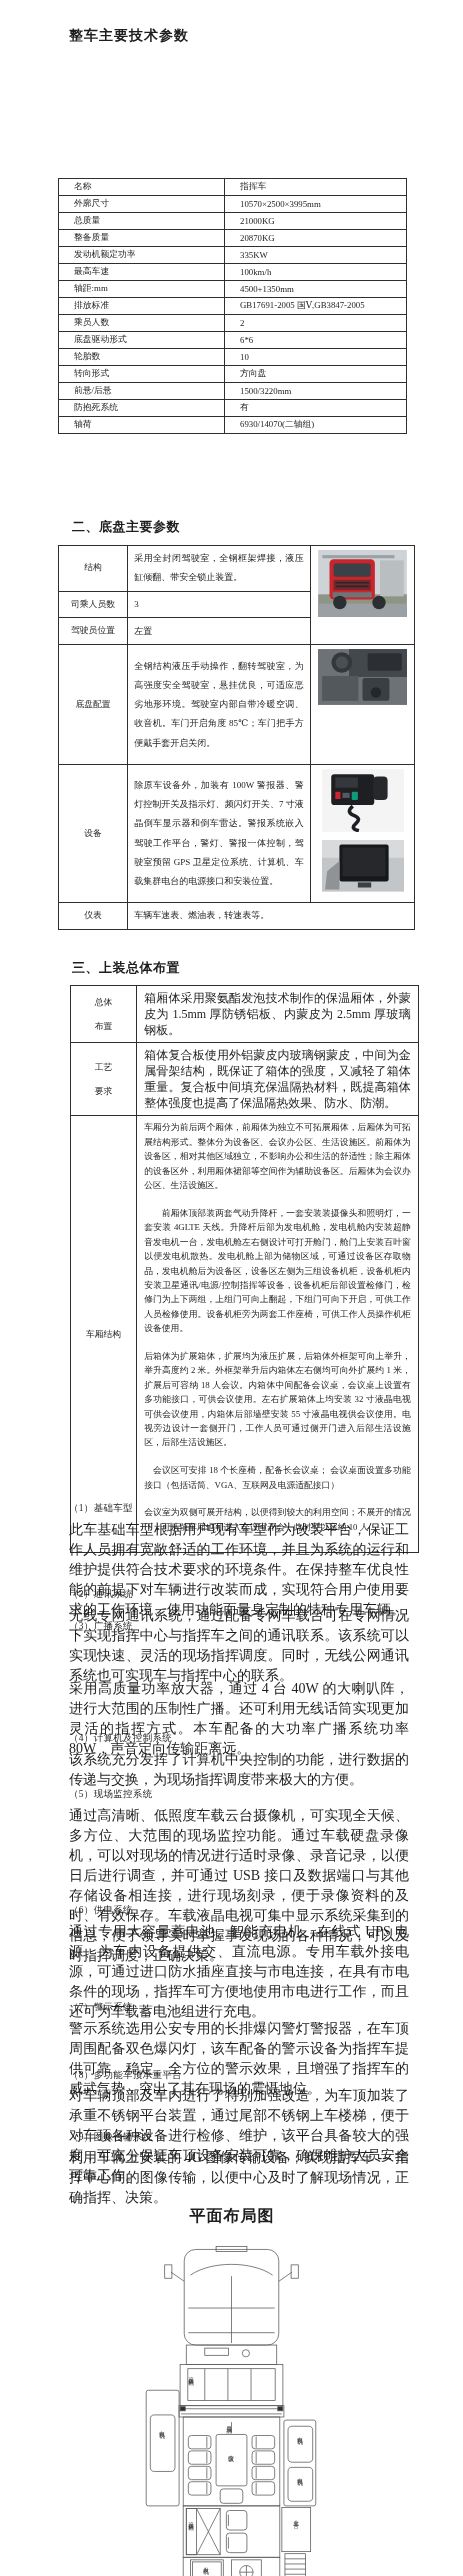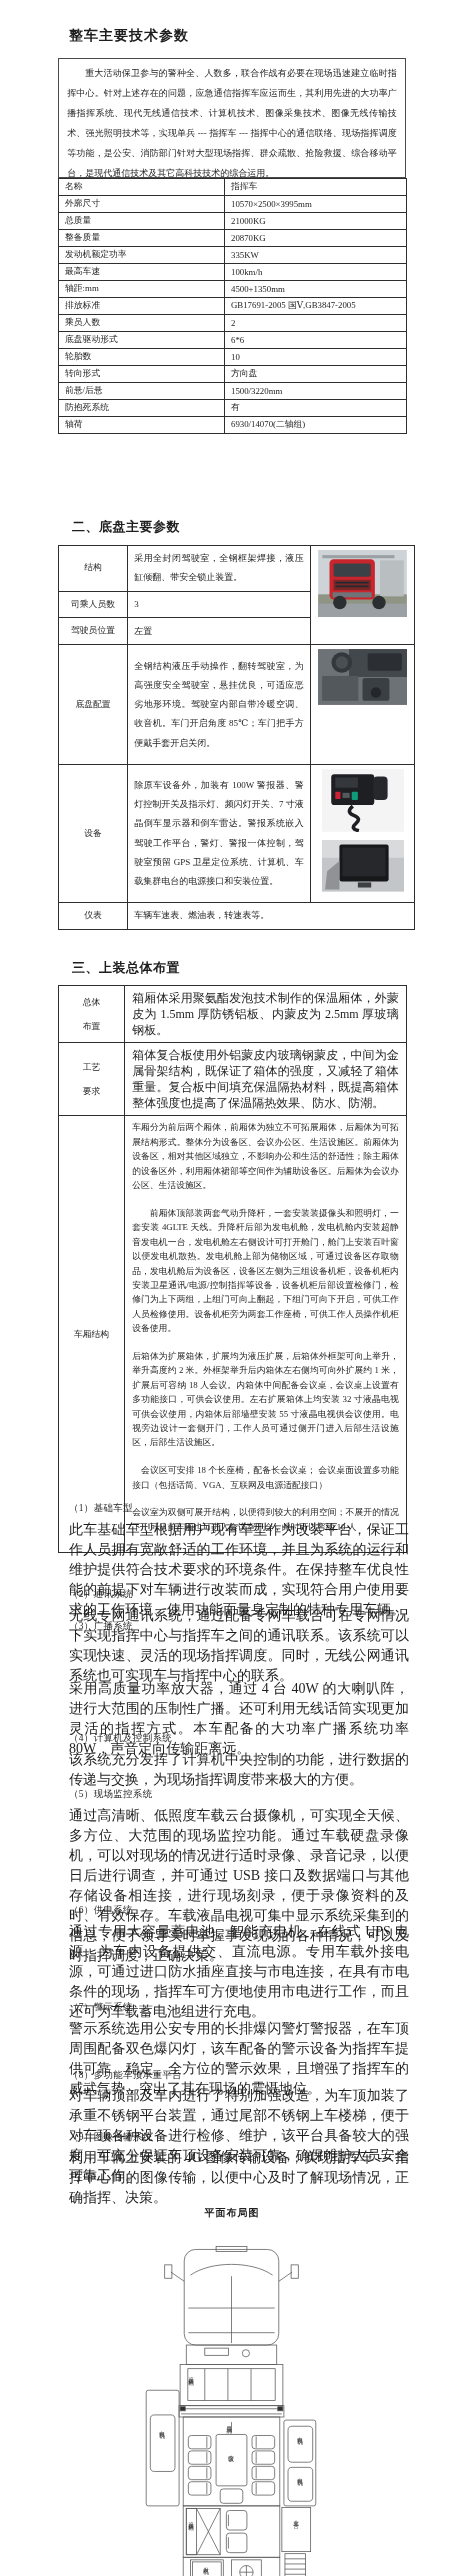--- a/index.html
+++ b/index.html
@@ -2,37 +2,37 @@
 <html style="font-size:8.2px"><head>
 <meta charset="utf-8">
 <style>
   * { box-sizing: border-box; margin: 0; padding: 0; }
   html,body { background:#ffffff; }
   body { width:464px; font-family:"Liberation Serif","DejaVu Serif",serif; color:#1e1e1e; }
   .page { position:relative; width:464px; height:3085px; overflow:hidden; background:#fff; }
 
   .h-main { position:absolute; font-weight:bold; font-size:14px; letter-spacing:1px; }
   .h-sec  { position:absolute; font-weight:bold; font-size:13px; letter-spacing:0.5px; }
-  .h-center { position:absolute; width:464px; left:0; text-align:center; font-weight:bold; font-size:10px; letter-spacing:1px; }
+  .h-center { position:absolute; width:464px; left:0; text-align:center; font-weight:bold; font-size:16px; letter-spacing:1px; }
 
   .intro-box { position:absolute; left:58px; top:58px; width:348px; height:120px;
     border:1px solid #4a4a4a; padding:4.1px 8.2px 0 8.2px; }
   .intro-box p { font-size:9px; line-height:20px; text-indent:2em; text-align:justify; }
 
   table { border-collapse:collapse; table-layout:fixed; position:absolute; }
   td, th { border:1px solid #2e2e2e; font-size:8.8px; font-weight:normal; vertical-align:middle;
            overflow:hidden; }
   .t1 { left:58px; top:178px; width:348px; }
   .t1 th { height:28px; text-align:center; font-size:9.3px; }
-  .t1 td { height:17px; padding:0 6px; }
+  .t1 td { height:17px; padding:0 15px; }
   .t2 { left:58px; top:545px; width:355px; }
   .t2 td.lbl { text-align:center; }
   .t2 td.val { padding:3.1px 6.2px; line-height:19.3px; font-size:9px; text-align:justify; }
   .t2 td.pic { vertical-align:top; text-align:center; padding-top:4.1px; }
-  .t3 { left:58px; top:985px; width:348px;border-radius:24px; }
+  .t3 { left:70px; top:985px; width:348px;border-radius:24px; }
   .t3 td.lbl { text-align:center; white-space:pre-line; line-height:24px; }
   .t3 td.val { padding:4.1px 7.2px; text-align:justify; }
   .t3 .lh38 { line-height:16px; font-size:12px; }
   .t3 .body-cell { vertical-align:top;margin-left:28px; }
   .t3 .body-cell p { font-size:8.8px; line-height:14.4px; margin-bottom:13.4px; text-align:justify; }
   .t3 .ind2 { text-indent:2em; }
   .t3 .ind1 { text-indent:1em; }
 
   .sys-h { position:absolute; left:69px; font-size:9.5px; letter-spacing:0.3px; }
   .sys-p { position:absolute; left:69px; width:340px; font-size:14px; line-height:20px; text-align:justify; }
@@ -44,23 +44,20 @@
 
   .cell-photo { display:inline-block; }
 </style>
 </head>
 <body>
 
 <div class="page">
 
   <div class="h-main" style="left:69px; top:27px;">整车主要技术参数</div>
 
-  <div class="intro-box">
-    <p>重大活动保卫参与的警种全、人数多，联合作战有必要在现场迅速建立临时指挥中心。针对上述存在的问题，应急通信指挥车应运而生，其利用先进的大功率广播指挥系统、现代无线通信技术、计算机技术、图像采集技术、图像无线传输技术、强光照明技术等，实现单兵 --- 指挥车 --- 指挥中心的通信联络、现场指挥调度等功能，是公安、消防部门针对大型现场指挥、群众疏散、抢险救援、综合移动平台，是现代通信技术及其它高科技技术的综合运用。</p>
-  </div>
 
   <table class="t1">
     <colgroup>
         <col style="width:166px">
         <col style="width:182px">
       </colgroup>
     <tbody>
     <tr>
           <td>名称</td>
           <td>指挥车</td>

